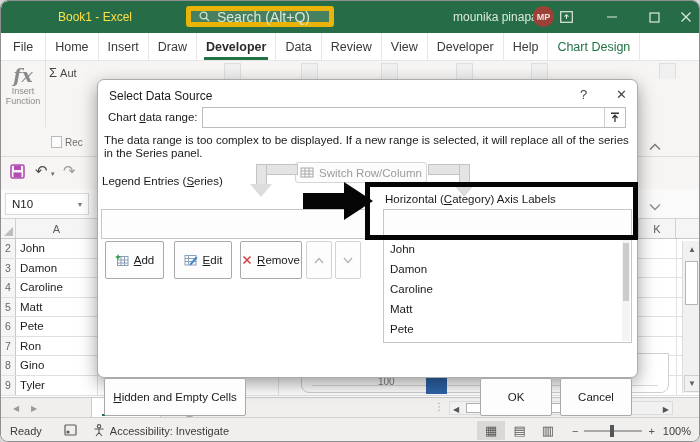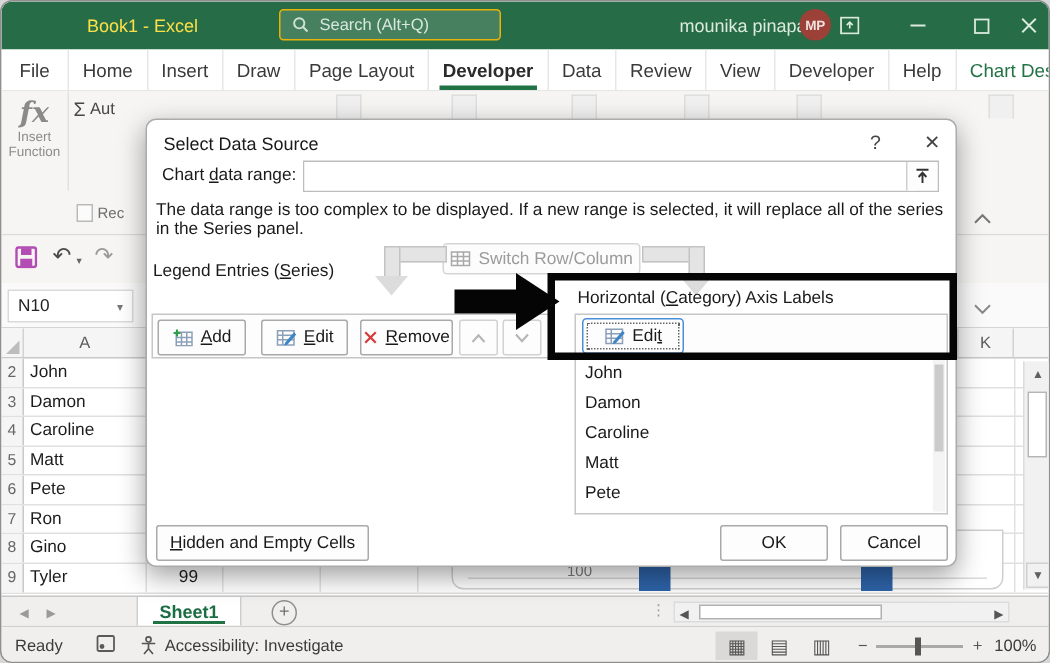--- a/index.html
+++ b/index.html
@@ -4,22 +4,22 @@
 <style>
   html,body{margin:0;padding:0;background:#d7d7d7;}
   .stage{position:relative;width:700px;height:442px;overflow:hidden;
     font-family:"Liberation Sans",sans-serif;background:#fff;border:1px solid #8f8f8f;
     border-radius:8px;box-sizing:border-box;}
   .abs{position:absolute;}
   
   .titlebar{left:0;top:0;width:700px;height:32px;background:#266c47;border-radius:7px 7px 0 0;}
   .tb-title{color:#fde047;font-size:12px;}
   .tb-search{left:185px;top:5px;width:148px;height:21px;background:#47805f;
-    border:1px solid #eab308;border-radius:3px;display:flex;align-items:center;gap:7px;
-    padding:0 8px;box-sizing:border-box;color:#d9e7de;font-size:11px;}
+    border:5px solid #eab308;border-radius:3px;display:flex;align-items:center;gap:7px;
+    padding:0 8px;box-sizing:border-box;color:#d9e7de;font-size:14px;}
   .tb-user{color:#dcead f;color:#dceade;font-size:12px;}
   .avatar{width:21px;height:21px;border-radius:50%;background:#9c4137;color:#f3e3e0;
     font-size:9px;font-weight:bold;display:flex;align-items:center;justify-content:center;}
   .winbtn{width:26px;height:22px;display:flex;align-items:center;justify-content:center;}
   
   .menubar{left:0;top:32px;width:700px;height:28px;background:#ffffff;display:flex;
     align-items:stretch;font-size:12.5px;color:#3a3a3a;border-bottom:1px solid #e6e6e6;box-sizing:border-box;}
   .menu-item{display:flex;align-items:center;padding:0 9px;border-right:1px solid #e7e7e7;position:relative;white-space:nowrap;}
   .menu-item.first{padding:0 12px;}
   .menu-item.active{font-weight:bold;color:#2b2b2b;}
@@ -96,22 +96,22 @@
   .rangepick{position:absolute;right:0;top:0;width:20px;height:19px;border-left:1px solid #cfcfcf;
     display:flex;align-items:center;justify-content:center;background:#fdfdfd;}
   .dlg-note{position:absolute;left:6px;top:54px;width:530px;font-size:11.5px;line-height:13px;color:#1a1a1a;}
   .switchbtn{position:absolute;left:197px;top:82px;width:132px;height:21px;background:#fcfcfc;border:1px solid #d5d5d5;
     border-radius:3px;display:flex;align-items:center;justify-content:center;gap:5px;font-size:11.5px;color:#9b9b9b;box-sizing:border-box;}
   .elbow-h{position:absolute;height:11px;background:#e4e4e4;border:1px solid #c3c3c3;box-sizing:border-box;}
   .elbow-v{position:absolute;width:11px;background:#e4e4e4;border:1px solid #c3c3c3;box-sizing:border-box;}
   .elbow-head{position:absolute;width:0;height:0;border-left:11px solid transparent;border-right:11px solid transparent;border-top:13px solid #dcdcdc;}
   .panelbar{position:absolute;height:30px;border:1px solid #c6c6c6;background:#fdfdfd;box-sizing:border-box;}
   .panellist{position:absolute;border:1px solid #c6c6c6;border-top:none;background:#fff;box-sizing:border-box;}
-  .dlgbtn{position:absolute;height:24px;background:#fdfdfd;border:1px solid #a9a9a9;border-radius:2px;
-    display:flex;align-items:center;justify-content:center;gap:5px;font-size:11.5px;color:#1a1a1a;box-sizing:border-box;}
+  .dlgbtn{position:absolute;height:38px;background:#fdfdfd;border:1px solid #a9a9a9;border-radius:2px;
+    display:flex;align-items:center;justify-content:center;gap:5px;font-size:11.5px;color:#1a1a1a;box-sizing:border-box;margin-top:28px;}
   .dlgbtn.disab{color:#a5a5a5;border-color:#d2d2d2;}
   .editfocus{border:1px solid #4a90d9;outline:1px dotted #666;outline-offset:-4px;border-radius:3px;}
   .legend-row{position:absolute;left:1px;right:1px;top:2px;height:20px;background:#f2f2f2;display:flex;align-items:center;}
   .chk{width:13px;height:13px;background:#3674cf;border-radius:2px;margin-left:6px;display:flex;align-items:center;justify-content:center;}
   .axis-item{height:20px;display:flex;align-items:center;padding-left:6px;font-size:11.5px;color:#1a1a1a;}
   .minisb{position:absolute;right:1px;top:1px;width:8px;bottom:1px;background:#f4f4f4;}
   .minithumb{position:absolute;left:1px;top:3px;width:6px;height:58px;background:#cbcbcb;}
   
   .annobox{left:364px;top:181px;width:273px;height:58px;border:5px solid #050505;box-sizing:border-box;z-index:40;pointer-events:none;}
   .annoarrow-body{left:302px;top:192px;width:42px;height:16px;background:#050505;z-index:45;}
@@ -155,21 +155,20 @@
           <path d="M1.5 1.5 L10.5 10.5 M10.5 1.5 L1.5 10.5" stroke="#dceade" stroke-width="1.3"></path>
         </svg>
     </div>
   </div>
 
   <div class="abs menubar">
     <div class="menu-item first">File</div>
     <div class="menu-item">Home</div>
     <div class="menu-item">Insert</div>
     <div class="menu-item">Draw</div>
-    <div class="menu-item">Page Layout</div>
     <div class="menu-item active">Developer</div>
     <div class="menu-item">Data</div>
     <div class="menu-item">Review</div>
     <div class="menu-item">View</div>
     <div class="menu-item">Developer</div>
     <div class="menu-item">Help</div>
     <div class="menu-item accent">Chart Design</div>
 
   </div>
 

